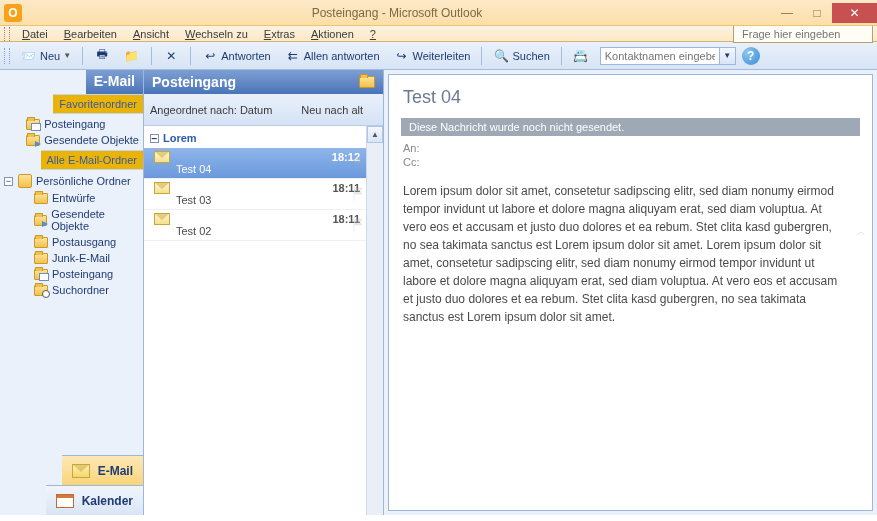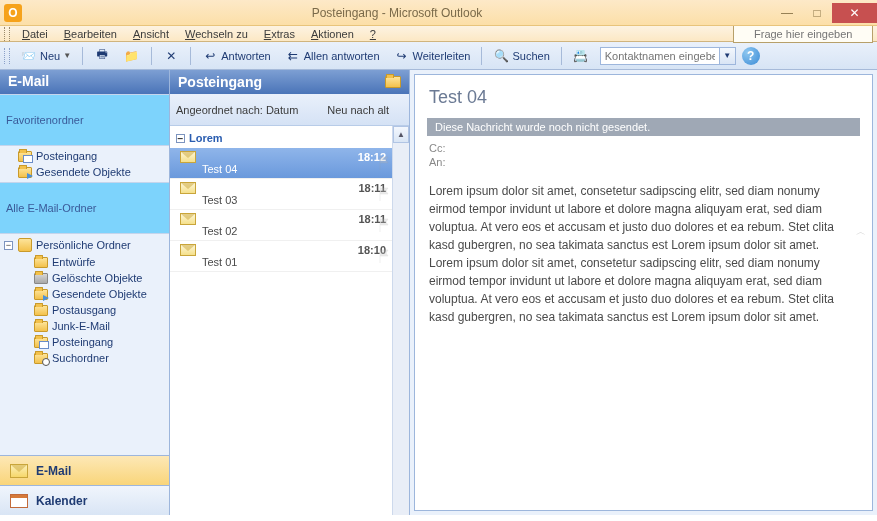--- a/index.html
+++ b/index.html
@@ -12,41 +12,41 @@
   .window-controls { display: flex; }
   .win-btn { width: 30px; height: 20px; display: flex; align-items: center; justify-content: center; font-size: 12px; color: #8a7448; cursor: pointer; }
   .win-btn.close { background: #c75050; color: #fff; width: 45px; height: 20px; }
   
   
   .menubar { height: 16px; background: linear-gradient(#fdf3e2, #fce8c4); border-bottom: 1px solid #d0b47e; display: flex; align-items: center; padding: 0 4px; font-size: 11px; color: #3b3b3b; }
   .menubar .grip { width: 6px; height: 14px; border-left: 1px dotted #9a8a6a; border-right: 1px dotted #9a8a6a; margin-right: 4px; }
   .menu-item { padding: 2px 8px; cursor: pointer; }
   .menu-item u { text-decoration: underline; }
   .help-box { margin-left: auto; }
-  .help-box input { width: 140px; height: 18px; font-size: 11px; border: 1px solid #b7a06a; padding: 0 20px; color: #999; background: #fffdf5; }
+  .help-box input { width: 140px; height: 18px; font-size: 11px; border: 1px solid #b7a06a; padding: 0 8px; color: #999; background: #fffdf5; }
   
   
   .toolbar { height: 28px; background: linear-gradient(#eaf1fb, #d7e4f5); border-bottom: 1px solid #a6bad9; display: flex; align-items: center; padding: 0 4px; font-size: 11px; color: #1f3b73; }
   .toolbar .grip { width: 6px; height: 16px; border-left: 1px dotted #8aa0c8; border-right: 1px dotted #8aa0c8; margin-right: 4px; }
   .tb-btn { display: inline-flex; align-items: center; padding: 2px 6px; cursor: pointer; border: 1px solid transparent; border-radius: 2px; gap: 3px; }
   .tb-ico { width: 16px; height: 16px; display: inline-flex; align-items: center; justify-content: center; font-size: 12px; }
   .tb-sep { width: 1px; height: 18px; background: #a6bad9; margin: 0 4px; }
   .tb-dd { width: 8px; text-align: center; font-size: 8px; color: #555; }
   .contact-search { display: flex; align-items: center; margin-left: 4px; }
   .contact-search input { width: 120px; height: 18px; border: 1px solid #9db6dc; font-size: 11px; padding: 0 4px; color: #8a8a8a; }
   .contact-search .dd { width: 16px; height: 18px; border: 1px solid #9db6dc; border-left: none; background: linear-gradient(#f3f7fd,#d9e5f5); display: flex; align-items: center; justify-content: center; font-size: 8px; cursor: pointer; }
   .help-ico { width: 18px; height: 18px; border-radius: 50%; background: radial-gradient(circle at 30% 30%, #8ec7f0, #3a8bd6); color: #fff; font-size: 12px; font-weight: bold; display: inline-flex; align-items: center; justify-content: center; margin-left: 6px; cursor: pointer; }
   
   
   .main { display: flex; height: calc(521px - 26px - 22px - 28px); }
   
   
-  .nav { width: 170px; background: #eaf1fb; border-right: 1px solid #9db6dc; display: flex; flex-direction: column; }
+  .nav { width: 144px; background: #eaf1fb; border-right: 1px solid #9db6dc; display: flex; flex-direction: column; align-items: flex-end; }
   .nav-header { height: 24px; background: linear-gradient(#7d9fd3, #4a74b8); color: #fff; font-weight: bold; font-size: 14px; padding: 3px 8px; }
-  .nav-section-label { font-size: 11px; color: #3a5a99; padding: 19px 6px; background: #7dd3fc; border-top: 1px solid #c5d5ec; border-bottom: 1px solid #c5d5ec; }
+  .nav-section-label { font-size: 11px; color: #3a5a99; padding: 3px 6px; background: #eab308; border-top: 1px solid #c5d5ec; border-bottom: 1px solid #c5d5ec; }
   .nav-list { padding: 2px 0; }
   .nav-item { display: flex; align-items: center; font-size: 11px; padding: 2px 4px 2px 18px; cursor: pointer; gap: 4px; color: #1f3b73; }
   .nav-item .exp { width: 9px; height: 9px; border: 1px solid #7c94bf; background: #fff; font-size: 9px; line-height: 7px; text-align: center; color: #333; margin-left: -14px; margin-right: 1px; }
   .nav-item.child { padding-left: 34px; }
   .folder-ico { width: 14px; height: 11px; background: linear-gradient(#fde49a,#f3c14b); border: 1px solid #c99a2a; border-radius: 1px; position: relative; }
   .folder-ico::before { content:""; position:absolute; top:-3px; left:0; width:6px; height:3px; background:#f3c14b; border:1px solid #c99a2a; border-bottom:none; border-radius:1px 1px 0 0; }
   .folder-ico.inbox::after { content:""; position:absolute; right:-2px; bottom:-2px; width:8px; height:6px; background:#fff; border:1px solid #6a8cc7; }
   .folder-ico.sent::after { content:""; position:absolute; right:-2px; bottom:-2px; width:0; height:0; border-left:6px solid #4a90d9; border-top:3px solid transparent; border-bottom:3px solid transparent; }
   .folder-ico.trash { background: linear-gradient(#d6d6d6,#a8a8a8); border-color:#888; }
   .folder-ico.search::after { content:""; position:absolute; right:-3px; bottom:-3px; width:6px; height:6px; border:1px solid #555; border-radius:50%; background:#fff; }
@@ -188,24 +188,20 @@
         <span class="exp">−</span>
         <span class="root-ico"></span>
         <span>Persönliche Ordner</span>
       </div>
       <div id="root-children">
           <div class="nav-item child">
             <span class="folder-ico plain"></span>
             <span>Entwürfe</span>
           </div>
           <div class="nav-item child">
-            <span class="folder-ico trash"></span>
-            <span>Gelöschte Objekte</span>
-          </div>
-          <div class="nav-item child">
             <span class="folder-ico sent"></span>
             <span>Gesendete Objekte</span>
           </div>
           <div class="nav-item child">
             <span class="folder-ico plain"></span>
             <span>Postausgang</span>
           </div>
           <div class="nav-item child">
             <span class="folder-ico plain"></span>
             <span>Junk-E-Mail</span>
@@ -269,41 +265,31 @@
           <div class="msg-item">
     <div class="row1">
       <span class="env"></span>
       <span class="time">18:11</span>
     </div>
     <div class="row2">Test 02</div>
     <span class="flag"><svg viewBox="0 0 12 14">
                 <path d="M2 0v14M2 1h8l-2 3 2 3H2" fill="#bbb" stroke="#999" stroke-width="0.5"></path>
               </svg></span>
           </div>
-          <div class="msg-item">
-    <div class="row1">
-      <span class="env"></span>
-      <span class="time">18:10</span>
-    </div>
-    <div class="row2">Test 01</div>
-    <span class="flag"><svg viewBox="0 0 12 14">
-                <path d="M2 0v14M2 1h8l-2 3 2 3H2" fill="#bbb" stroke="#999" stroke-width="0.5"></path>
-              </svg></span>
-          </div>
         </div>
       <div class="msgs-scroll">
         <div class="scroll-btn">▲</div>
       </div>
     </div>
   </div>
 
   <div class="reading">
     <div class="reading-inner">
       <div class="read-subject">Test 04</div>
       <div class="read-notice">Diese Nachricht wurde noch nicht gesendet.</div>
+      <div class="read-field">An:</div>
       <div class="read-field">Cc:</div>
-      <div class="read-field">An:</div>
       <div class="read-body">Lorem ipsum dolor sit amet, consetetur sadipscing elitr, sed diam nonumy eirmod tempor invidunt ut labore et dolore magna aliquyam erat, sed diam voluptua. At vero eos et accusam et justo duo dolores et ea rebum. Stet clita kasd gubergren, no sea takimata sanctus est Lorem ipsum dolor sit amet. Lorem ipsum dolor sit amet, consetetur sadipscing elitr, sed diam nonumy eirmod tempor invidunt ut labore et dolore magna aliquyam erat, sed diam voluptua. At vero eos et accusam et justo duo dolores et ea rebum. Stet clita kasd gubergren, no sea takimata sanctus est Lorem ipsum dolor sit amet.</div>
       <div class="read-scroll-hint">︿</div>
     </div>
   </div>
 
 </div>
 
 </body></html>

